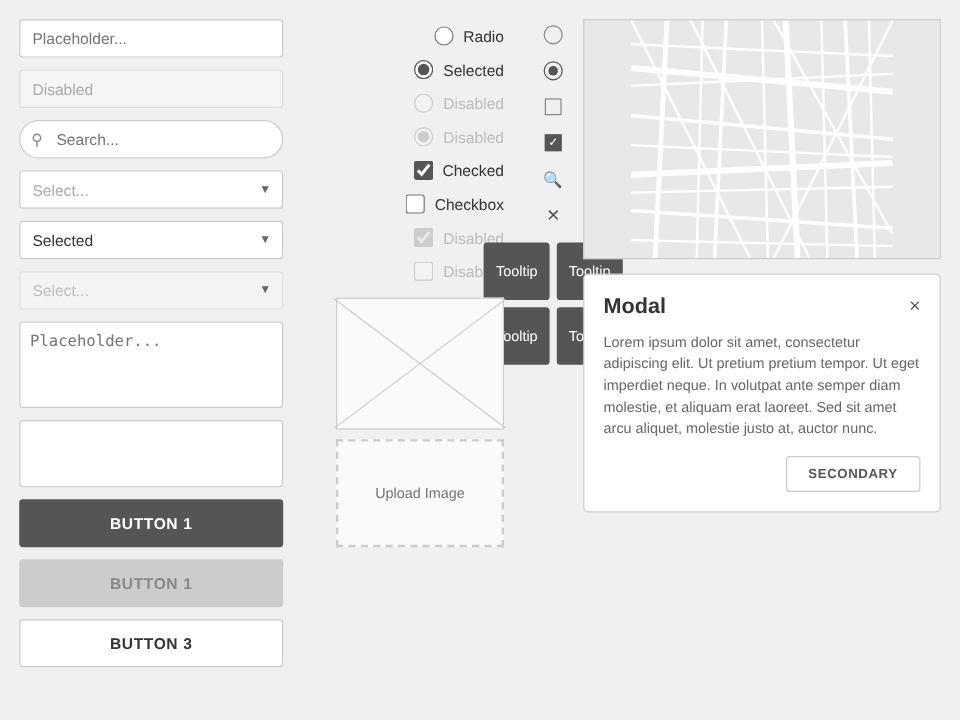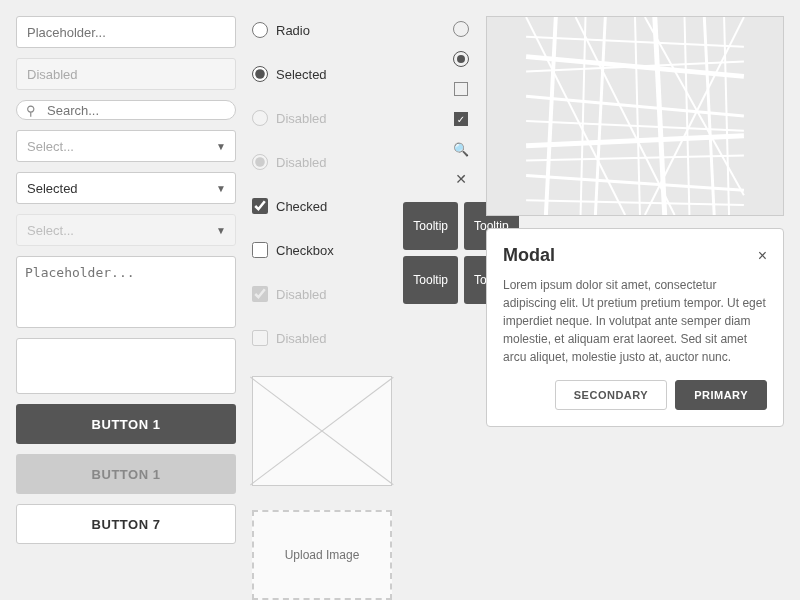--- a/index.html
+++ b/index.html
@@ -40,21 +40,21 @@
     }
     .form-input.placeholder-style { color: #aaa; }
     .form-input.filled-style { color: #333; border: 2px solid #555; }
     .form-input.disabled-style { background: #f5f5f5; color: #aaa; border: 1px solid #ddd; cursor: not-allowed; }
     .search-wrapper {
       position: relative;
       width: 100%;
     }
     .search-wrapper input {
       width: 100%;
-      height: 20px;
+      height: 32px;
       border: 1px solid #ccc;
       border-radius: 20px;
       padding: 0 10px 0 30px;
       font-size: 13px;
       color: #404040;
       outline: none;
     }
     .search-icon-inner {
       position: absolute;
       left: 10px;
@@ -120,23 +120,24 @@
     }
     .btn-primary { background: #555; color: #fff; }
     .btn-secondary { background: #ccc; color: #888; cursor: not-allowed; }
     .btn-outline { background: #fff; color: #333; border: 1px solid #ccc; }
 
     
     .mid-col {
       width: 200px;
       display: flex;
       flex-direction: column;
-      gap: 16px;
+      gap: 0;
       padding: 0 16px;
       flex-shrink: 0;
+      align-items: flex-end;
     }
     .radio-row, .check-row {
       display: flex;
       align-items: center;
       gap: 8px;
       height: 28px;
     }
     .radio-input, .check-input {
       width: 16px;
       height: 16px;
@@ -362,21 +363,21 @@
       </select>
       <span class="select-arrow">▼</span>
     </div>
 
     <textarea class="textarea-box" placeholder="Placeholder..." style=""></textarea>
 
     <div class="empty-box"></div>
 
     <button class="btn btn-primary">BUTTON 1</button>
     <button class="btn btn-secondary">BUTTON 1</button>
-    <button class="btn btn-outline">BUTTON 7</button>
+    <button class="btn btn-outline">BUTTON 3</button>
 
   </div>
 
   <div class="mid-col">
 
     <div class="radio-row">
       <input type="radio" class="radio-input" name="rg1" style="">
       <span>Radio</span>
     </div>
 
@@ -480,19 +481,18 @@
     </div>
 
     <div class="modal-box">
       <div class="modal-header">
         <span class="modal-title">Modal</span>
         <button class="modal-close">×</button>
       </div>
       <div class="modal-body">Lorem ipsum dolor sit amet, consectetur adipiscing elit. Ut pretium pretium tempor. Ut eget imperdiet neque. In volutpat ante semper diam molestie, et aliquam erat laoreet. Sed sit amet arcu aliquet, molestie justo at, auctor nunc.</div>
       <div class="modal-footer">
         <button class="modal-btn-secondary">SECONDARY</button>
-        <button class="modal-btn-primary">PRIMARY</button>
       </div>
     </div>
 
   </div>
 
 </div>
 
 </body></html>

